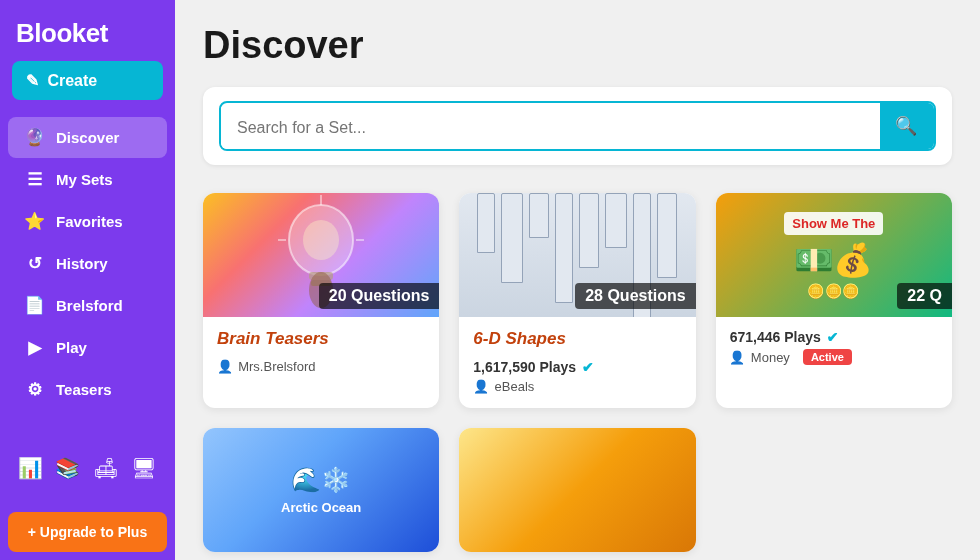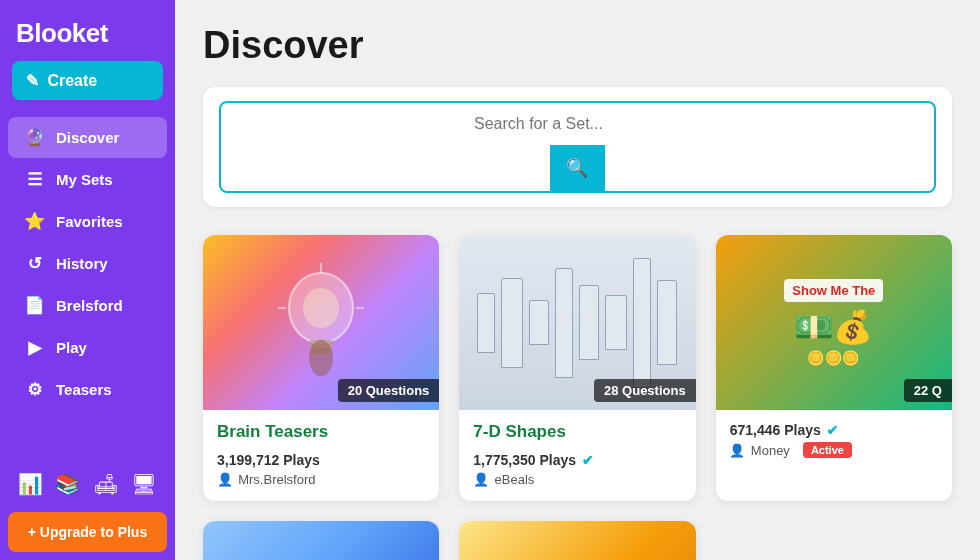--- a/index.html
+++ b/index.html
@@ -76,21 +76,21 @@
     #upgrade-btn {
       background: #f97316;
       color: white;
       border: none;
       border-radius: 8px;
       width: 100%;
       padding: 12px;
       font-size: 14px;
       font-weight: 700;
       cursor: pointer;
-      margin-top: 4px;
+      margin-top: 20px;
       display: flex;
       align-items: center;
       justify-content: center;
       gap: 6px;
     }
 
     
     #main {
       flex: 1;
       background: #f0f0f0;
@@ -108,25 +108,24 @@
     #search-container {
       background: white;
       border-radius: 12px;
       padding: 14px 16px;
       margin-bottom: 28px;
       box-shadow: 0 1px 4px rgba(0,0,0,0.08);
     }
 
     #search-row {
       display: flex;
-      align-items: center;
+      align-items: flex-end;
       border: 2.5px solid #06b6d4;
       border-radius: 8px;
       overflow: hidden;
-      flex-direction: column;
     }
 
     #search-input {
       flex: 1;
       border: none;
       outline: none;
       padding: 12px 16px;
       font-size: 16px;
       color: #888;
     }
@@ -152,46 +151,47 @@
     .card {
       background: white;
       border-radius: 12px;
       overflow: hidden;
       box-shadow: 0 2px 8px rgba(0,0,0,0.08);
       cursor: pointer;
     }
 
     .card-image {
       width: 100%;
-      height: 175px;
+      height: 124px;
       position: relative;
       overflow: hidden;
     }
 
     .card-badge {
       position: absolute;
       bottom: 8px;
       right: 0;
       background: rgba(0,0,0,0.65);
       color: white;
-      font-size: 13px;
+      font-size: 16px;
       font-weight: 600;
       padding: 4px 10px;
       border-radius: 4px 0 0 4px;
     }
 
     .card-body {
       padding: 12px 14px 14px;
     }
 
     .card-title {
       font-size: 17px;
       font-weight: 700;
-      color: #15803d;
+      color: #c2410c;
       margin-bottom: 10px;
+      font-style: italic;
     }
 
     .card-plays {
       font-size: 14px;
       color: #333;
       font-weight: 600;
       margin-bottom: 4px;
       display: flex;
       align-items: center;
       gap: 6px;
@@ -217,21 +217,21 @@
       align-items: center;
       justify-content: center;
     }
 
     .bulb-svg { opacity: 0.9; }
 
     
     .card-img-shapes {
       background: linear-gradient(180deg, #e2e8f0 0%, #cbd5e1 100%);
       display: flex;
-      align-items: center;
+      align-items: flex-start;
       justify-content: center;
       gap: 6px;
       padding: 0 10px;
     }
 
     .shape-bar {
       background: #e2e8f0;
       border: 1.5px solid #94a3b8;
       border-radius: 2px 2px 0 0;
     }
@@ -347,46 +347,43 @@
           <line x1="45" y1="15" x2="45" y2="5" stroke="rgba(255,255,255,0.5)" stroke-width="2"></line>
           <line x1="10" y1="50" x2="2" y2="50" stroke="rgba(255,255,255,0.5)" stroke-width="2"></line>
           <line x1="80" y1="50" x2="88" y2="50" stroke="rgba(255,255,255,0.5)" stroke-width="2"></line>
 
           <ellipse cx="45" cy="100" rx="12" ry="18" fill="rgba(139,90,43,0.5)"></ellipse>
         </svg>
         <div class="card-badge">20 Questions</div>
       </div>
       <div class="card-body">
         <div class="card-title">Brain Teasers</div>
-        <div class="card-plays">
-          <span>3,199,712 Plays</span>
-        </div>
         <div class="card-author">
           <span>👤</span>
           <span>Mrs.Brelsford</span>
         </div>
       </div>
     </div>
 
     <div class="card">
       <div class="card-image card-img-shapes">
         <div class="shape-bar" style="width:18px;height:60px;"></div>
         <div class="shape-bar" style="width:22px;height:90px;"></div>
         <div class="shape-bar" style="width:20px;height:45px;"></div>
         <div class="shape-bar" style="width:18px;height:110px;"></div>
         <div class="shape-bar" style="width:20px;height:75px;"></div>
         <div class="shape-bar" style="width:22px;height:55px;"></div>
         <div class="shape-bar" style="width:18px;height:130px;"></div>
         <div class="shape-bar" style="width:20px;height:85px;"></div>
         <div class="card-badge">28 Questions</div>
       </div>
       <div class="card-body">
-        <div class="card-title">7-D Shapes</div>
+        <div class="card-title">6-D Shapes</div>
         <div class="card-plays">
-          <span>1,775,350 Plays</span>
+          <span>1,617,590 Plays</span>
           <span class="verified-check">✔</span>
         </div>
         <div class="card-author">
           <span>👤</span>
           <span>eBeals</span>
         </div>
       </div>
     </div>
 
     <div class="card">

